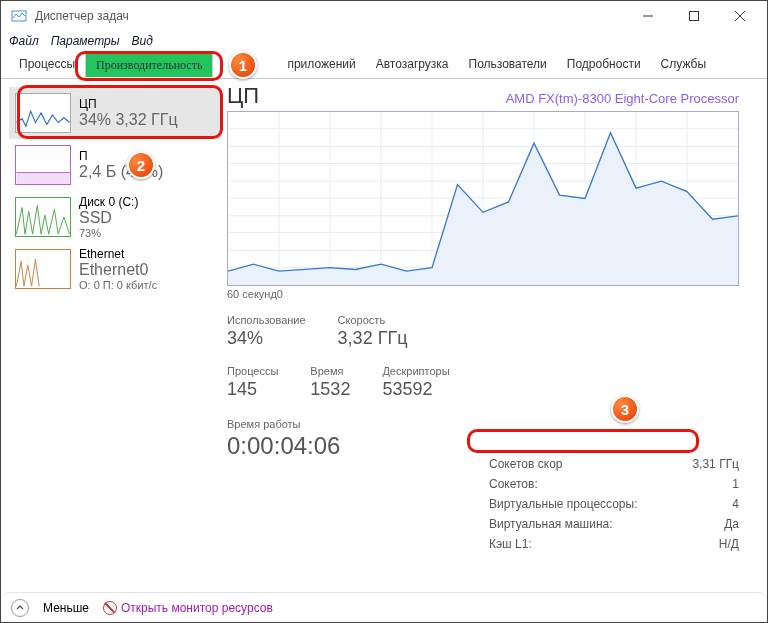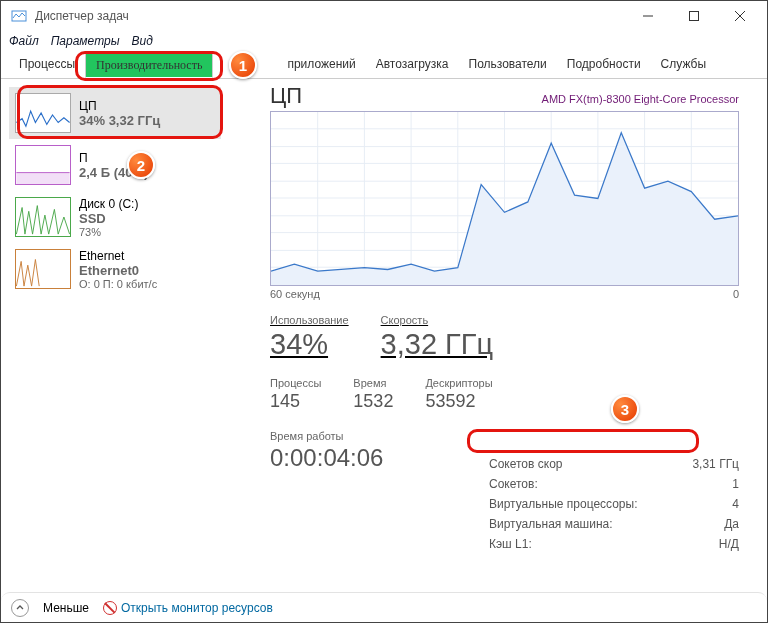--- a/index.html
+++ b/index.html
@@ -32,53 +32,53 @@
   .annot-badge {
     width:28px; height:28px; border-radius:50%;
     background: radial-gradient(circle at 30% 30%, #ff8a3d, #e63900);
     border:2px solid #fff; color:#fff; font-weight:bold; font-size:15px;
     display:flex; align-items:center; justify-content:center;
     box-shadow:0 1px 3px rgba(0,0,0,.4);
     position:absolute; z-index:50;
   }
   .annot-box { border:3px solid #e4150f; border-radius:10px; position:absolute; z-index:40; pointer-events:none;}
   
-  .body { display:flex; height: calc(100% - 30px - 20px - 28px - 30px); gap: 43px; }
+  .body { display:flex; height: calc(100% - 30px - 20px - 28px - 30px); }
   .sidebar { width:220px; padding:8px 0 8px 8px; }
   .side-item { display:flex; align-items:center; height:52px; padding:2px 6px; gap:8px; }
   .side-item.selected { background:#e6e6e6; }
   .side-thumb { width:56px; height:40px; border:1px solid #aaa; background:#fff; position:relative; overflow:hidden;}
   .side-thumb svg { width:100%; height:100%; display:block;}
   .side-text .t1 { font-size:12px; }
-  .side-text .t2 { font-size:13px; color:#666;font-weight:bold; }
+  .side-text .t2 { font-size:16px; color:#666; }
   .side-text .t3 { font-size:11px; color:#666; }
   
   .main { flex:1; padding:4px 28px 4px 6px; position:relative;}
   .head { display:flex; align-items:baseline; justify-content:space-between; }
   .head .big { font-size:22px; font-weight:400; color:#333;}
-  .head .sub { font-size:11px; color:#701a75;text-align:center; }
+  .head .sub { font-size:13px; color:#8b5cf6;text-align:center; }
   .chartlabel { display:flex; justify-content:space-between; font-size:11px; color:#666; margin-top:10px;}
   .chartbox { width:100%; height:175px; border:1px solid #aac; background:#fff; position:relative; margin-top:2px;}
   .chartbox svg { width:100%; height:100%; display:block;}
-  .axis { display:flex; justify-content:space-between; font-size:11px; color:#666; margin-top:2px;}
-  .stats { display:flex; gap:32px; margin-top:14px;text-decoration:underline;}
+  .axis { display:flex; justify-content:flex-start; font-size:11px; color:#666; margin-top:2px;}
+  .stats { display:flex; gap:32px; margin-top:14px;}
   .statcol .lab { font-size:11px; color:#666; }
-  .statcol .val { font-size:29px; color:#555; margin-top:2px;}
+  .statcol .val { font-size:18px; color:#555; margin-top:2px;}
   .stats2 { display:flex; gap:32px; margin-top:16px;}
   .small .lab { font-size:11px; color:#666;}
   .small .val { font-size:18px; color:#555; margin-top:2px;}
   .kv { position:absolute; right:28px; top:375px; width:250px; font-size:12px; color:#555;}
   .kv .row { display:flex; justify-content:space-between; height:20px; align-items:center;}
   .uptime { margin-top:18px;}
   .uptime .lab { font-size:11px; color:#666;}
   .uptime .val { font-size:24px; color:#555; margin-top:2px;}
   
   .footer { position:absolute; bottom:0; left:0; right:0; height:30px; border-top:1px solid #e3e3e3; display:flex; align-items:center; padding:0 10px; gap:14px; font-size:12px;border-radius:9px;}
   .footer .chev { width:18px; height:18px; border:1px solid #999; border-radius:50%; display:flex; align-items:center; justify-content:center; color:#555;}
-  .footer .link { color:#0369a1; display:flex; align-items:center; gap:4px;}
+  .footer .link { color:#a21caf; display:flex; align-items:center; gap:4px;}
   .footer .noicon { width:14px; height:14px; border:1.5px solid #d03030; border-radius:50%; position:relative;}
   .footer .noicon::after { content:""; position:absolute; width:14px; height:1.5px; background:#d03030; top:5px; left:-1px; transform:rotate(45deg);}
 </style>
 </head>
 <body>
 
 <div class="frame">
 
   <div class="titlebar">
     <span class="appicon">

